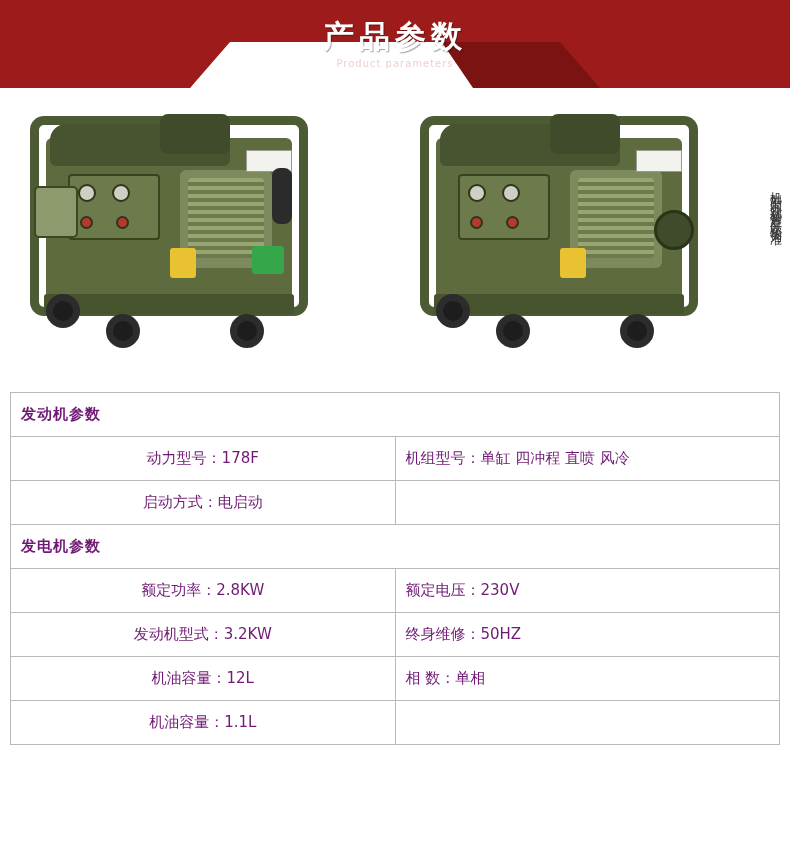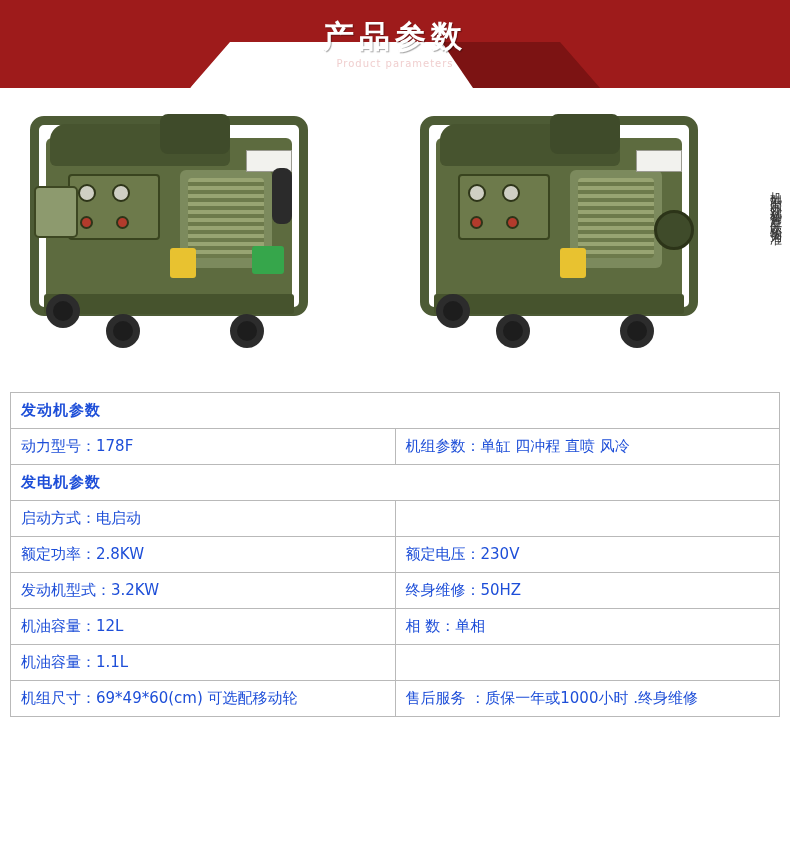--- a/index.html
+++ b/index.html
@@ -240,35 +240,35 @@
     width: 770px;
   }
   table.spec {
     width: 770px;
     border-collapse: collapse;
     table-layout: fixed;
   }
   table.spec td {
     border: 1px solid #b9b9b9;
     height: 36px;
-    padding: 0 10px;
+    padding: 12px 10px;
     font-size: 15px;
-    color: #1d4ed8;
+    color: #701a75;
     vertical-align: middle;
     background: #ffffff;
   }
   td.section {
     background: #8c8c8c;
     color: #ffffff;
     font-weight: bold;
     font-size: 16px;
     border: 1px solid #8c8c8c;
     letter-spacing: 1px;
   }
-  .cell-left  { width: 385px; }
+  .cell-left  { width: 385px; text-align: center; }
   .cell-right { width: 385px; }
 </style>
 </head>
 <body>
 
 <div class="page">
 
   <div class="banner">
     <div class="banner-dark-l"></div>
     <div class="banner-dark-r"></div>
@@ -334,48 +334,44 @@
 
   <div class="table-wrap">
     <table class="spec">
       <tbody>
 
         <tr>
           <td class="section" colspan="2">发动机参数</td>
         </tr>
         <tr>
           <td class="cell-left">动力型号：178F</td>
-          <td class="cell-right">机组参数：单缸 四冲程 直喷 风冷</td>
-        </tr>
-        <tr>
-          <td class="section" colspan="2">发电机参数</td>
-        </tr>
-
+          <td class="cell-right">机组型号：单缸 四冲程 直喷 风冷</td>
+        </tr>
         <tr>
           <td class="cell-left">启动方式：电启动</td>
           <td class="cell-right"></td>
         </tr>
+
+        <tr>
+          <td class="section" colspan="2">发电机参数</td>
+        </tr>
         <tr>
           <td class="cell-left">额定功率：2.8KW</td>
           <td class="cell-right">额定电压：230V</td>
         </tr>
         <tr>
           <td class="cell-left">发动机型式：3.2KW</td>
           <td class="cell-right">终身维修：50HZ</td>
         </tr>
         <tr>
           <td class="cell-left">机油容量：12L</td>
           <td class="cell-right">相     数：单相</td>
         </tr>
         <tr>
           <td class="cell-left">机油容量：1.1L</td>
           <td class="cell-right"></td>
         </tr>
 
-        <tr>
-          <td class="cell-left">机组尺寸：69*49*60(cm)  可选配移动轮</td>
-          <td class="cell-right">售后服务 ：质保一年或1000小时 .终身维修</td>
-        </tr>
       </tbody>
     </table>
   </div>
 
 </div>
 
 </body></html>

